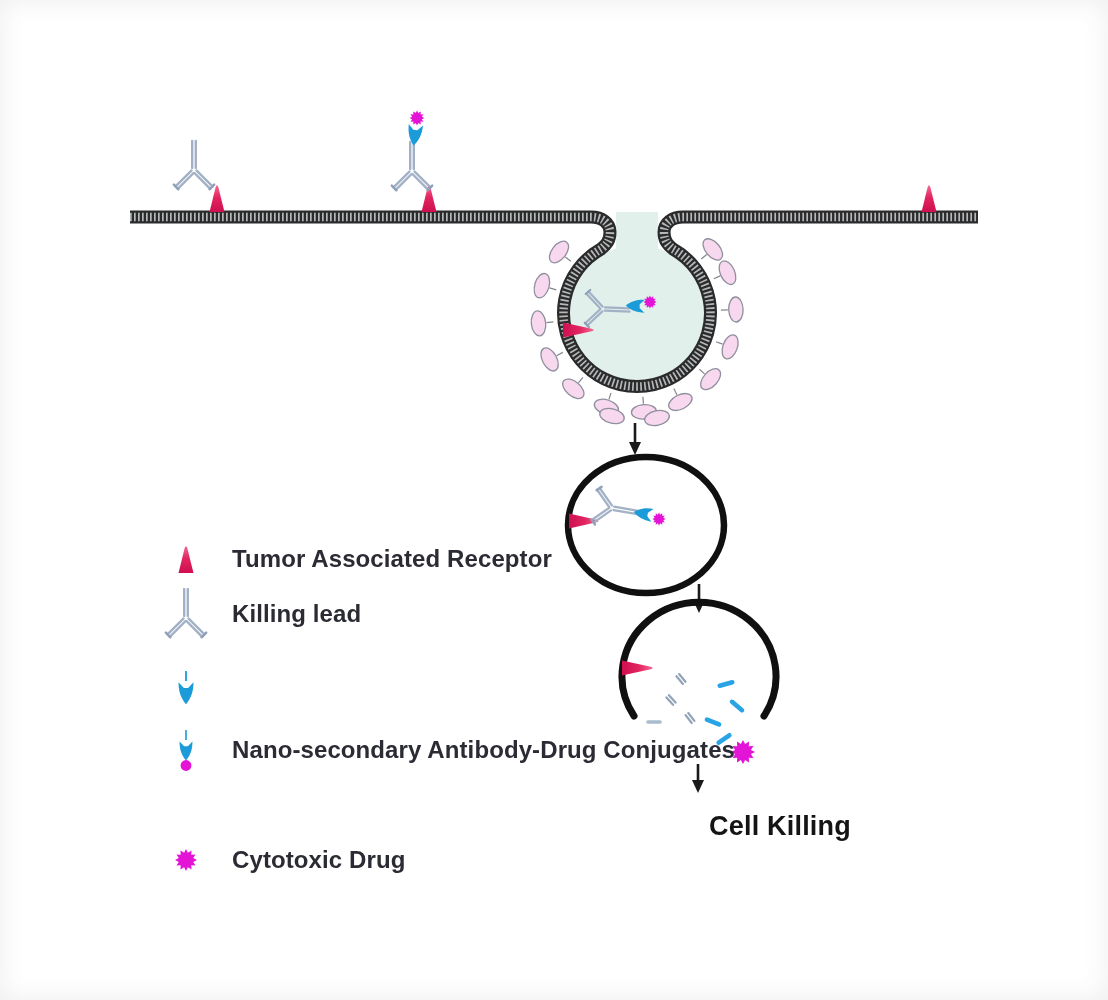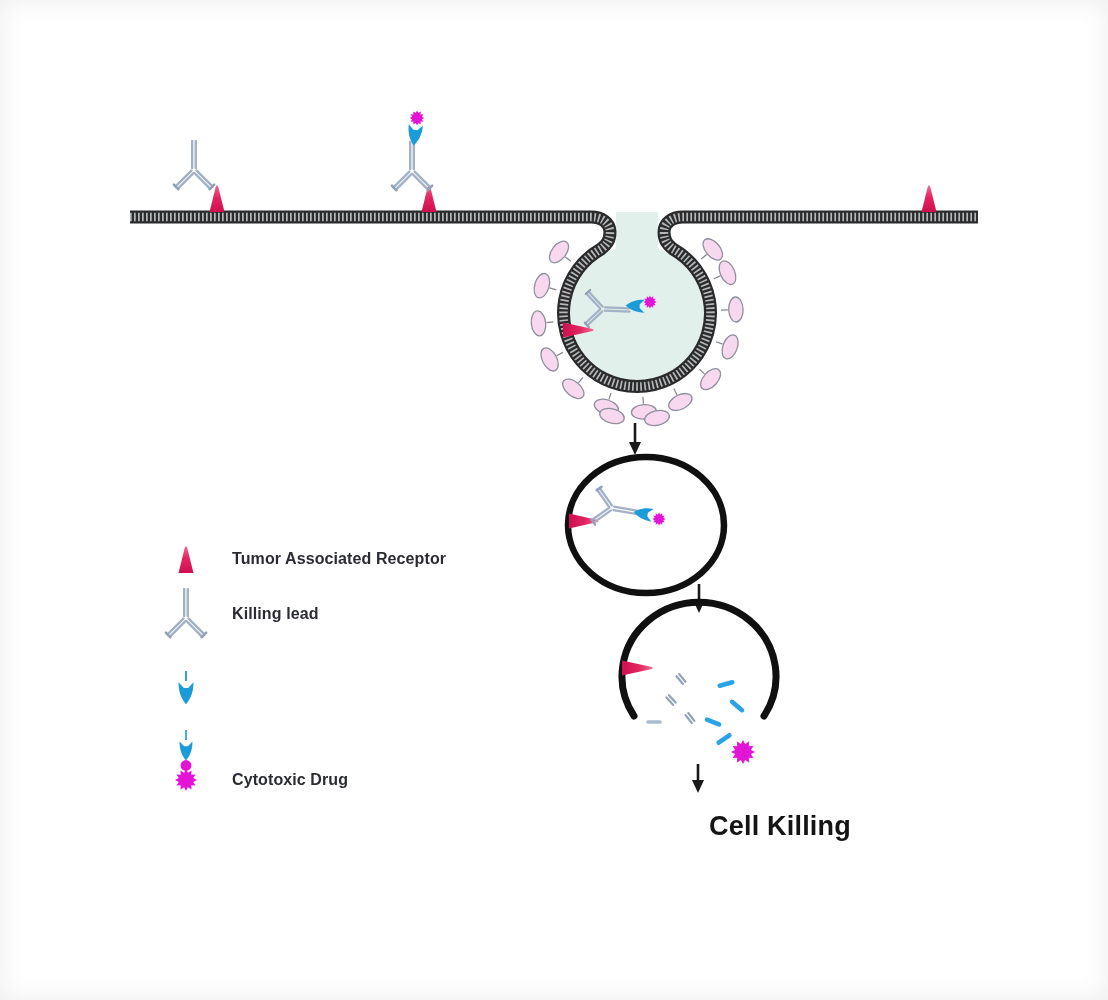--- a/index.html
+++ b/index.html
@@ -6,21 +6,21 @@
   .stage{
     position:relative;width:1108px;height:1000px;background:#ffffff;overflow:hidden;
     box-shadow:inset 0 0 26px rgba(140,140,140,.16);
     font-family:"Liberation Sans", sans-serif;
   }
   .scene{position:absolute;left:0;top:0;}
   .legend{position:absolute;left:162px;top:0;width:560px;}
   .legend-row{position:absolute;display:flex;align-items:center;height:48px;white-space:nowrap;}
   .icon-box{width:48px;display:flex;justify-content:center;align-items:center;}
   .legend-label{
-    margin-left:22px;font-size:16px;font-weight:700;color:#2b2b34;letter-spacing:.1px;
+    margin-left:22px;font-size:24px;font-weight:700;color:#2b2b34;letter-spacing:.1px;
   }
   .outcome{
     position:absolute;left:688px;top:811px;width:184px;text-align:center;
     font-size:27px;font-weight:800;color:#141414;letter-spacing:.2px;
   }
 </style>
 </head>
 <body>
 
 <div class="stage">
@@ -211,23 +211,24 @@
     </div>
 
     <div class="legend-row" style="top:726px">
       <span class="icon-box">
         <svg width="26" height="46" viewBox="-13 -22 26 46">
           <rect x="-0.8" y="-19" width="1.6" height="10" fill="#1b9cd8"></rect>
           <use href="#nb" transform="scale(0.95)"></use>
           <circle cx="0" cy="16.5" r="5.4" fill="#e414d6"></circle>
         </svg>
       </span>
-    </div>
-
-    <div class="legend-row" style="top:756px">
+      <span class="legend-label">Nano-secondary Antibody-Drug Conjugates</span>
+    </div>
+
+    <div class="legend-row" style="top:836px">
       <span class="icon-box">
         <svg width="26" height="26" viewBox="-13 -13 26 26">
             <use href="#star12"></use>
           </svg>
       </span>
       <span class="legend-label">Cytotoxic Drug</span>
     </div>
 
   </div>
 

